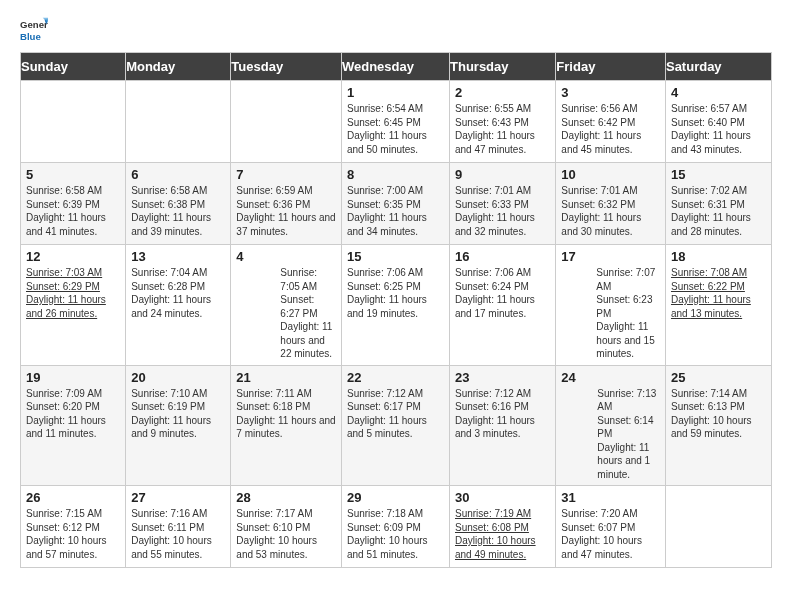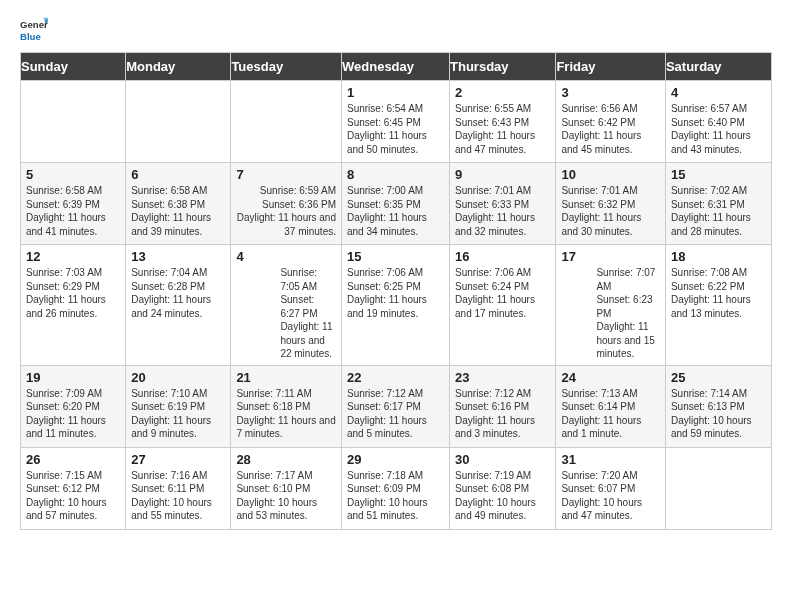--- a/index.html
+++ b/index.html
@@ -148,21 +148,21 @@
 Daylight: 11 hours and 41 minutes.</div>
           </td>
           <td>
             <div class="day-number">6</div>
             <div class="day-info" style="white-space: pre-line;">Sunrise: 6:58 AM
 Sunset: 6:38 PM
 Daylight: 11 hours and 39 minutes.</div>
           </td>
           <td>
             <div class="day-number">7</div>
-            <div class="day-info" style="white-space: pre-line; text-align: right;">Sunrise: 6:59 AM
+            <div class="day-info" style="white-space: pre-line;">Sunrise: 6:59 AM
 Sunset: 6:36 PM
 Daylight: 11 hours and 37 minutes.</div>
           </td>
           <td>
             <div class="day-number">8</div>
             <div class="day-info" style="white-space: pre-line;">Sunrise: 7:00 AM
 Sunset: 6:35 PM
 Daylight: 11 hours and 34 minutes.</div>
           </td>
           <td>
@@ -180,21 +180,21 @@
           <td>
             <div class="day-number">15</div>
             <div class="day-info" style="white-space: pre-line;">Sunrise: 7:02 AM
 Sunset: 6:31 PM
 Daylight: 11 hours and 28 minutes.</div>
           </td>
         </tr>
         <tr>
           <td>
             <div class="day-number">12</div>
-            <div class="day-info" style="white-space: pre-line;">Sunrise: 7:03 AM
+            <div class="day-info" style="white-space: pre-line; text-decoration: underline;">Sunrise: 7:03 AM
 Sunset: 6:29 PM
 Daylight: 11 hours and 26 minutes.</div>
           </td>
           <td>
             <div class="day-number">13</div>
             <div class="day-info" style="white-space: pre-line;">Sunrise: 7:04 AM
 Sunset: 6:28 PM
 Daylight: 11 hours and 24 minutes.</div>
           </td>
           <td>
@@ -216,21 +216,21 @@
 Daylight: 11 hours and 17 minutes.</div>
           </td>
           <td>
             <div class="day-number">17</div>
             <div class="day-info" style="white-space: pre-line; margin-left: 35px;">Sunrise: 7:07 AM
 Sunset: 6:23 PM
 Daylight: 11 hours and 15 minutes.</div>
           </td>
           <td>
             <div class="day-number">18</div>
-            <div class="day-info" style="white-space: pre-line;">Sunrise: 7:08 AM
+            <div class="day-info" style="white-space: pre-line; text-decoration: underline;">Sunrise: 7:08 AM
 Sunset: 6:22 PM
 Daylight: 11 hours and 13 minutes.</div>
           </td>
         </tr>
         <tr>
           <td>
             <div class="day-number">19</div>
             <div class="day-info" style="white-space: pre-line;">Sunrise: 7:09 AM
 Sunset: 6:20 PM
 Daylight: 11 hours and 11 minutes.</div>
@@ -254,21 +254,21 @@
 Daylight: 11 hours and 5 minutes.</div>
           </td>
           <td>
             <div class="day-number">23</div>
             <div class="day-info" style="white-space: pre-line;">Sunrise: 7:12 AM
 Sunset: 6:16 PM
 Daylight: 11 hours and 3 minutes.</div>
           </td>
           <td>
             <div class="day-number">24</div>
-            <div class="day-info" style="white-space: pre-line;">Sunrise: 7:13 AM
+            <div class="day-info" style="white-space: pre-line; margin-left: 36px;">Sunrise: 7:13 AM
 Sunset: 6:14 PM
 Daylight: 11 hours and 1 minute.</div>
           </td>
           <td>
             <div class="day-number">25</div>
             <div class="day-info" style="white-space: pre-line;">Sunrise: 7:14 AM
 Sunset: 6:13 PM
 Daylight: 10 hours and 59 minutes.</div>
           </td>
         </tr>
@@ -292,21 +292,21 @@
 Daylight: 10 hours and 53 minutes.</div>
           </td>
           <td>
             <div class="day-number">29</div>
             <div class="day-info" style="white-space: pre-line;">Sunrise: 7:18 AM
 Sunset: 6:09 PM
 Daylight: 10 hours and 51 minutes.</div>
           </td>
           <td>
             <div class="day-number">30</div>
-            <div class="day-info" style="white-space: pre-line;">Sunrise: 7:19 AM
+            <div class="day-info" style="white-space: pre-line; text-decoration: underline;">Sunrise: 7:19 AM
 Sunset: 6:08 PM
 Daylight: 10 hours and 49 minutes.</div>
           </td>
           <td>
             <div class="day-number">31</div>
             <div class="day-info" style="white-space: pre-line;">Sunrise: 7:20 AM
 Sunset: 6:07 PM
 Daylight: 10 hours and 47 minutes.</div>
           </td>
           <td class="empty-cell"></td>

